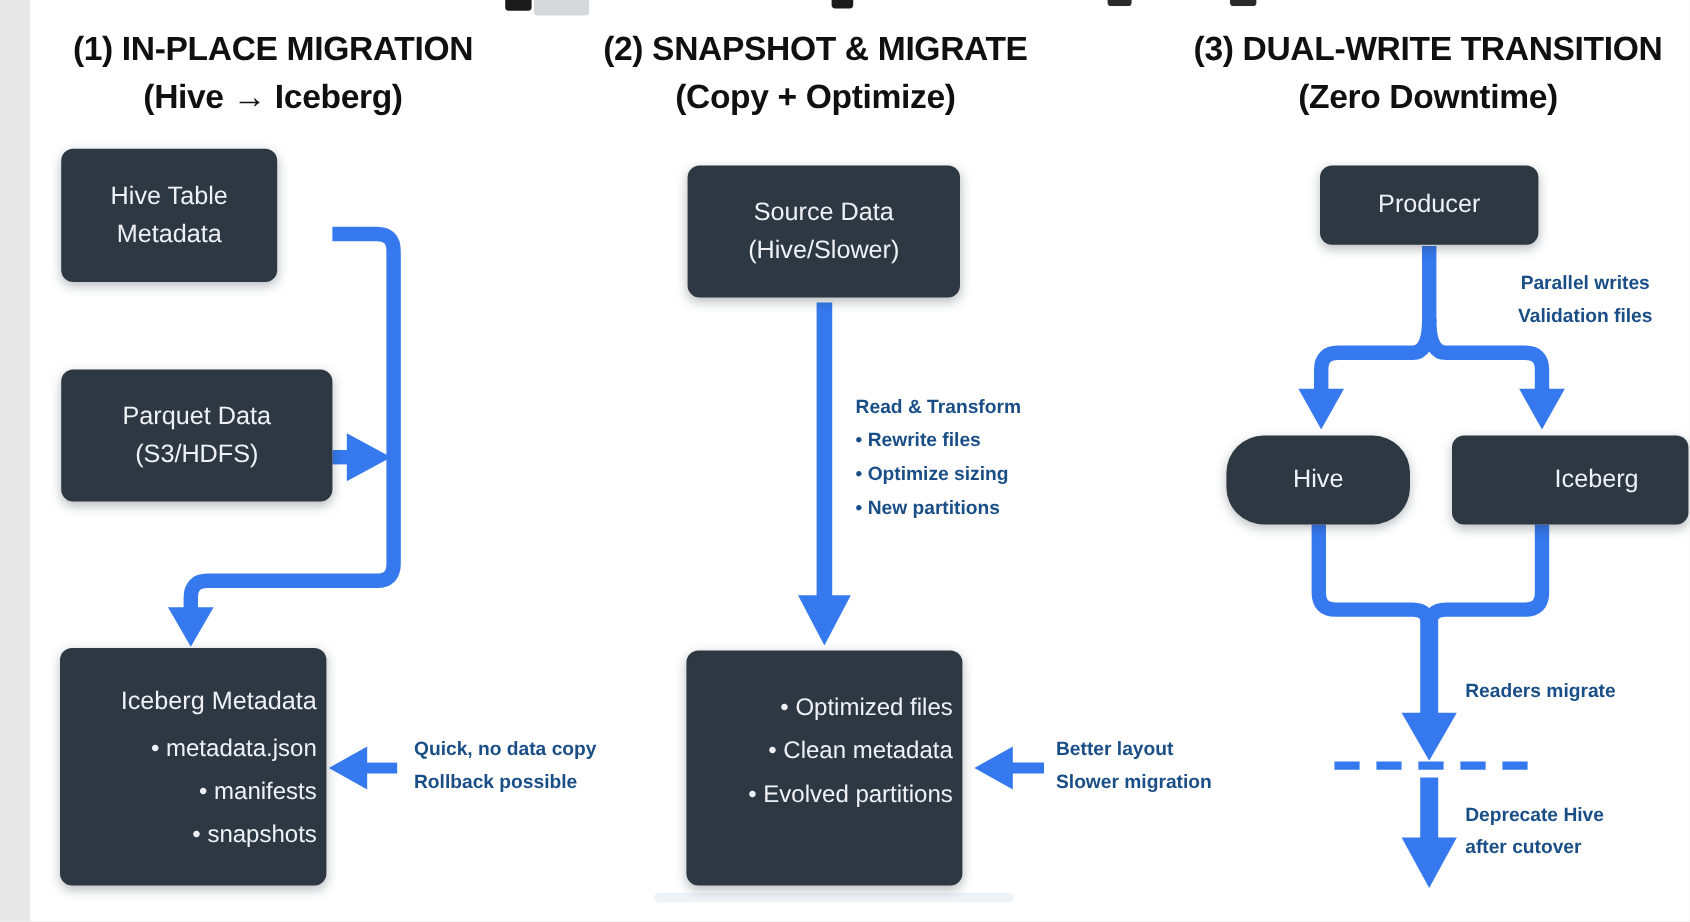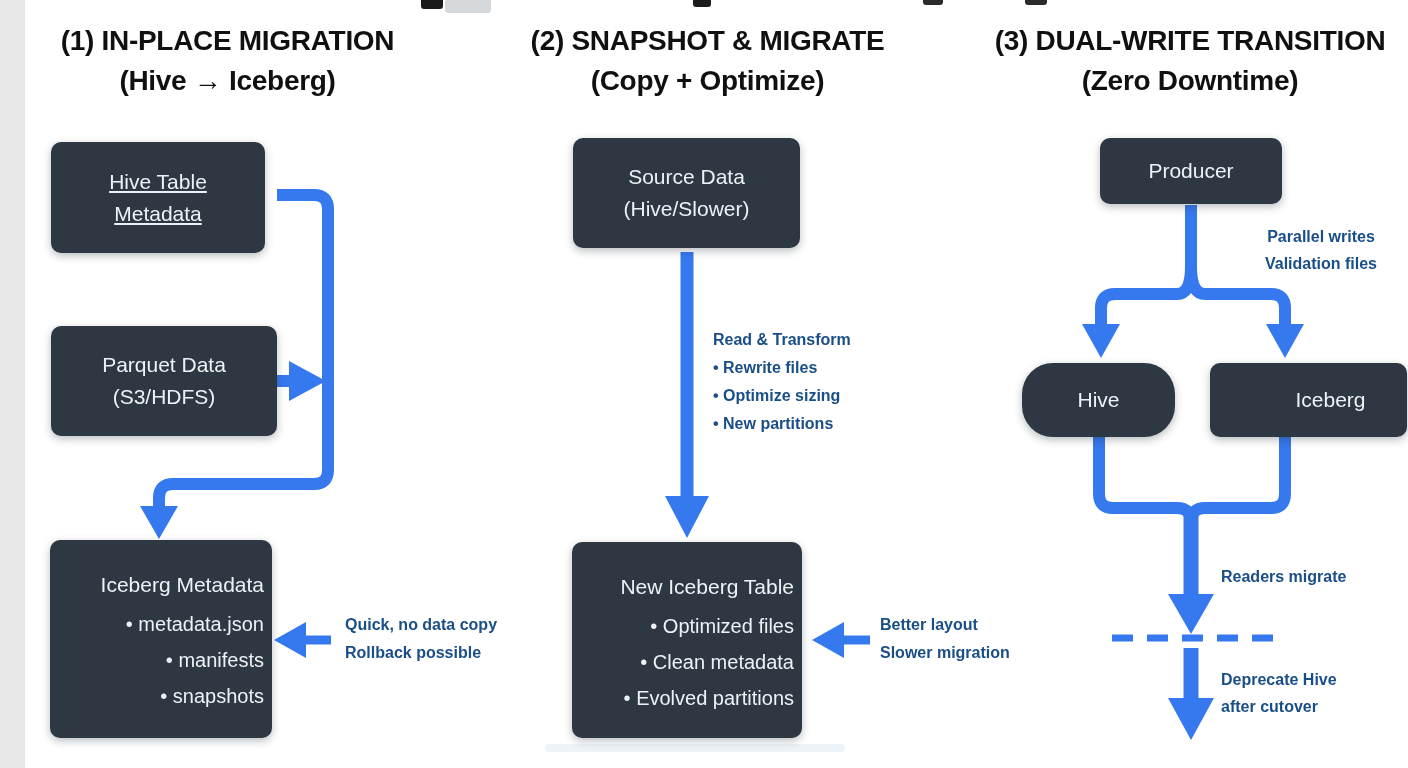--- a/index.html
+++ b/index.html
@@ -94,34 +94,34 @@
   <div class="smudge" style="left:420px;width:46px;height:13px;background:#d6d9db;"></div>
   <div class="smudge" style="left:668px;width:18px;height:7px;background:#1b1b1b;"></div>
   <div class="smudge" style="left:898px;width:20px;height:5px;background:#2a2a2a;"></div>
   <div class="smudge" style="left:1000px;width:22px;height:5px;background:#2a2a2a;"></div>
   <div class="smear" style="left:520px;top:744px;width:300px;height:8px;background:rgba(200,216,232,0.30);"></div>
 
   <div class="col-title" style="left:10px;width:385px;">
     <div>(1) IN-PLACE MIGRATION</div>
     <div>(Hive → Iceberg)</div>
   </div>
-  <div class="col-title" style="left:490px;width:385px;">
+  <div class="col-title" style="left:462px;width:385px;">
     <div>(2) SNAPSHOT &amp; MIGRATE</div>
     <div>(Copy + Optimize)</div>
   </div>
   <div class="col-title" style="left:950px;width:430px;">
     <div>(3) DUAL-WRITE TRANSITION</div>
     <div>(Zero Downtime)</div>
   </div>
 
-  <div class="node" style="left:26px;top:142px;width:214px;height:111px;text-decoration:underline;">
+  <div class="node" style="left:26px;top:124px;width:180px;height:111px;">
     <span>Hive Table</span>
     <span>Metadata</span>
   </div>
-  <div class="node" style="left:26px;top:326px;width:226px;height:110px;">
+  <div class="node" style="left:26px;top:308px;width:226px;height:110px;">
     <span>Parquet Data</span>
     <span>(S3/HDFS)</span>
   </div>
   <div class="node list" style="left:25px;top:540px;width:222px;height:198px;">
     <div class="node-title">Iceberg Metadata</div>
     <div class="node-bullet">• metadata.json</div>
     <div class="node-bullet">• manifests</div>
     <div class="node-bullet">• snapshots</div>
   </div>
   <div class="blue-note" style="left:320px;top:611px;">
@@ -133,21 +133,20 @@
     <span>Source Data</span>
     <span>(Hive/Slower)</span>
   </div>
   <div class="blue-note" style="left:688px;top:326px;">
     <div>Read &amp; Transform</div>
     <div>• Rewrite files</div>
     <div>• Optimize sizing</div>
     <div>• New partitions</div>
   </div>
   <div class="node list" style="left:547px;top:542px;width:230px;height:196px;">
-    <div class="node-title">New Iceberg Table</div>
     <div class="node-bullet">• Optimized files</div>
     <div class="node-bullet">• Clean metadata</div>
     <div class="node-bullet">• Evolved partitions</div>
   </div>
   <div class="blue-note" style="left:855px;top:611px;">
     <div>Better layout</div>
     <div>Slower migration</div>
   </div>
 
   <div class="node" style="left:1075px;top:138px;width:182px;height:66px;">

